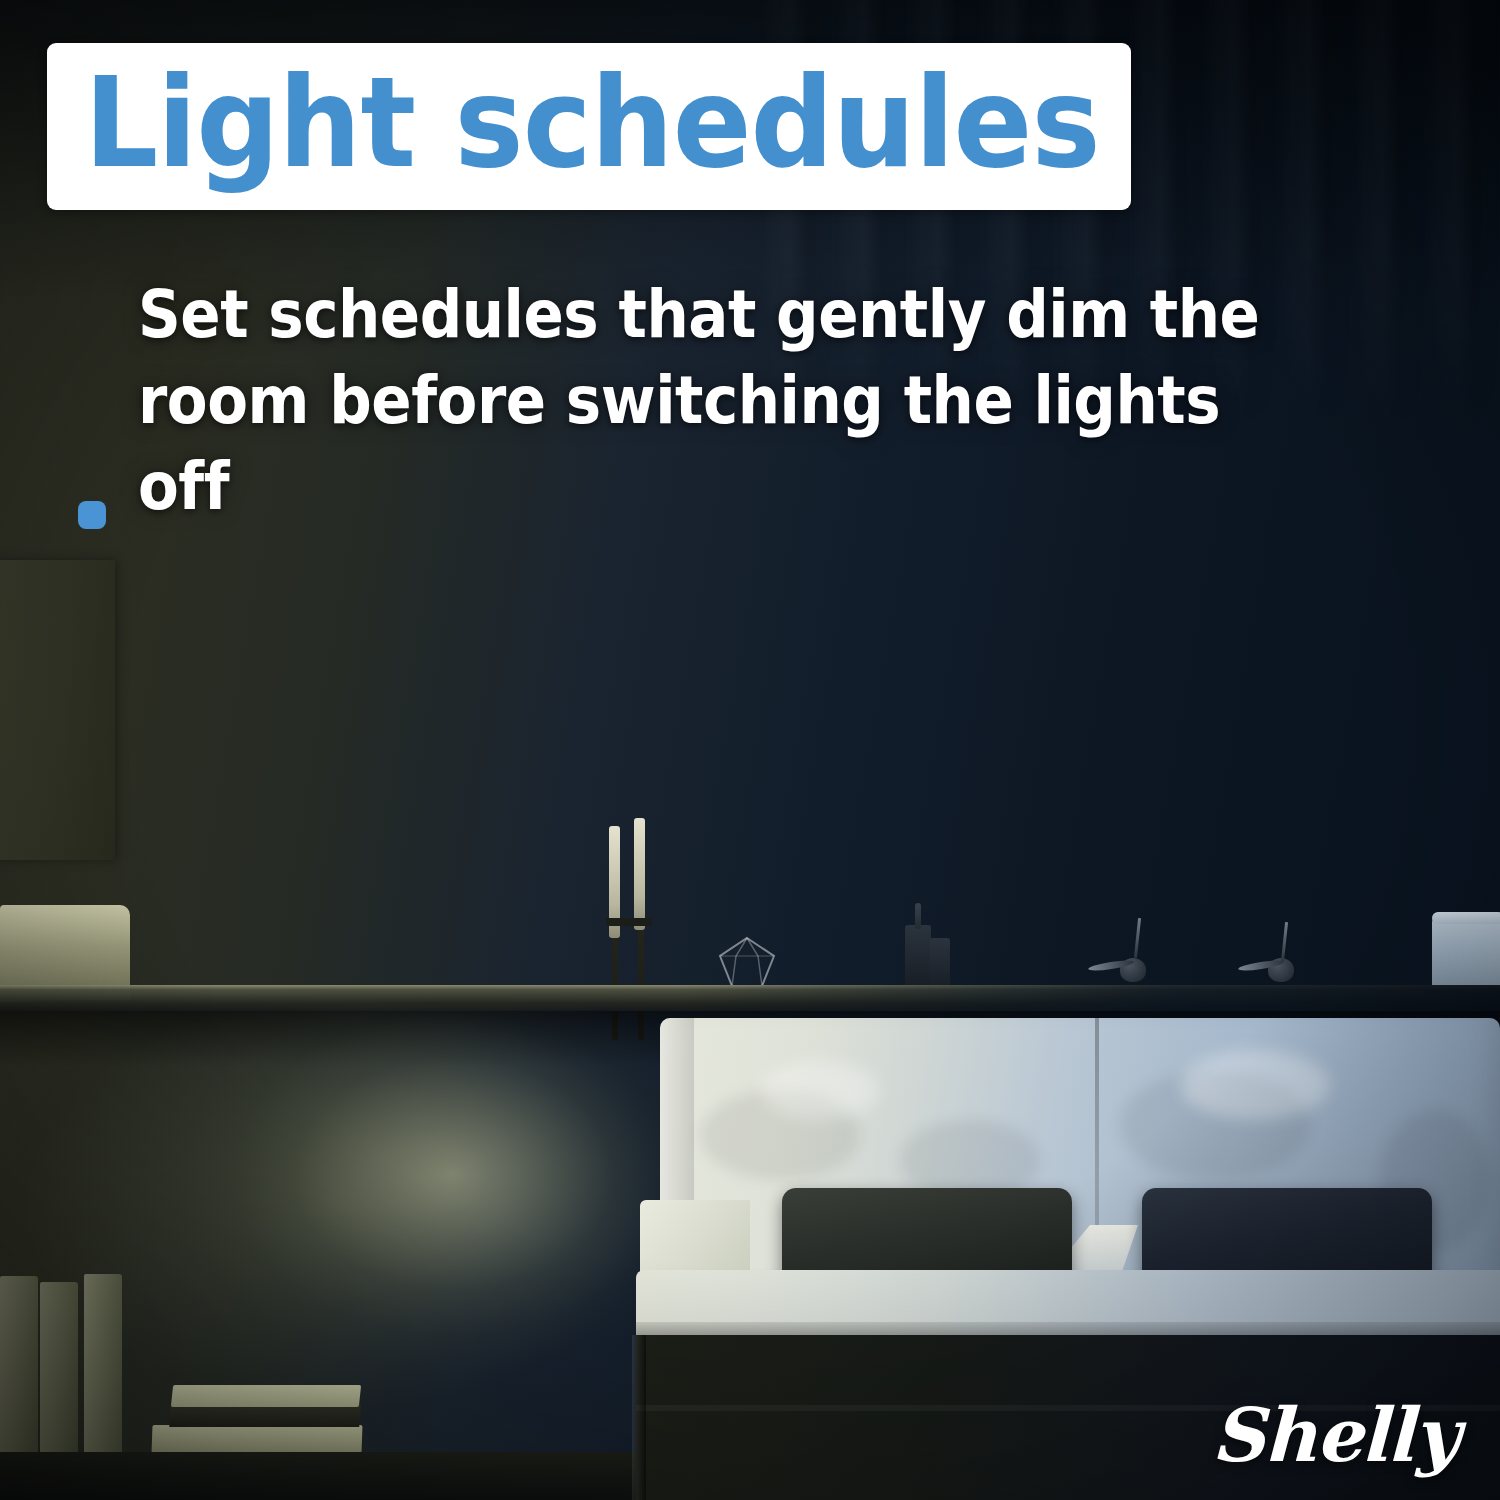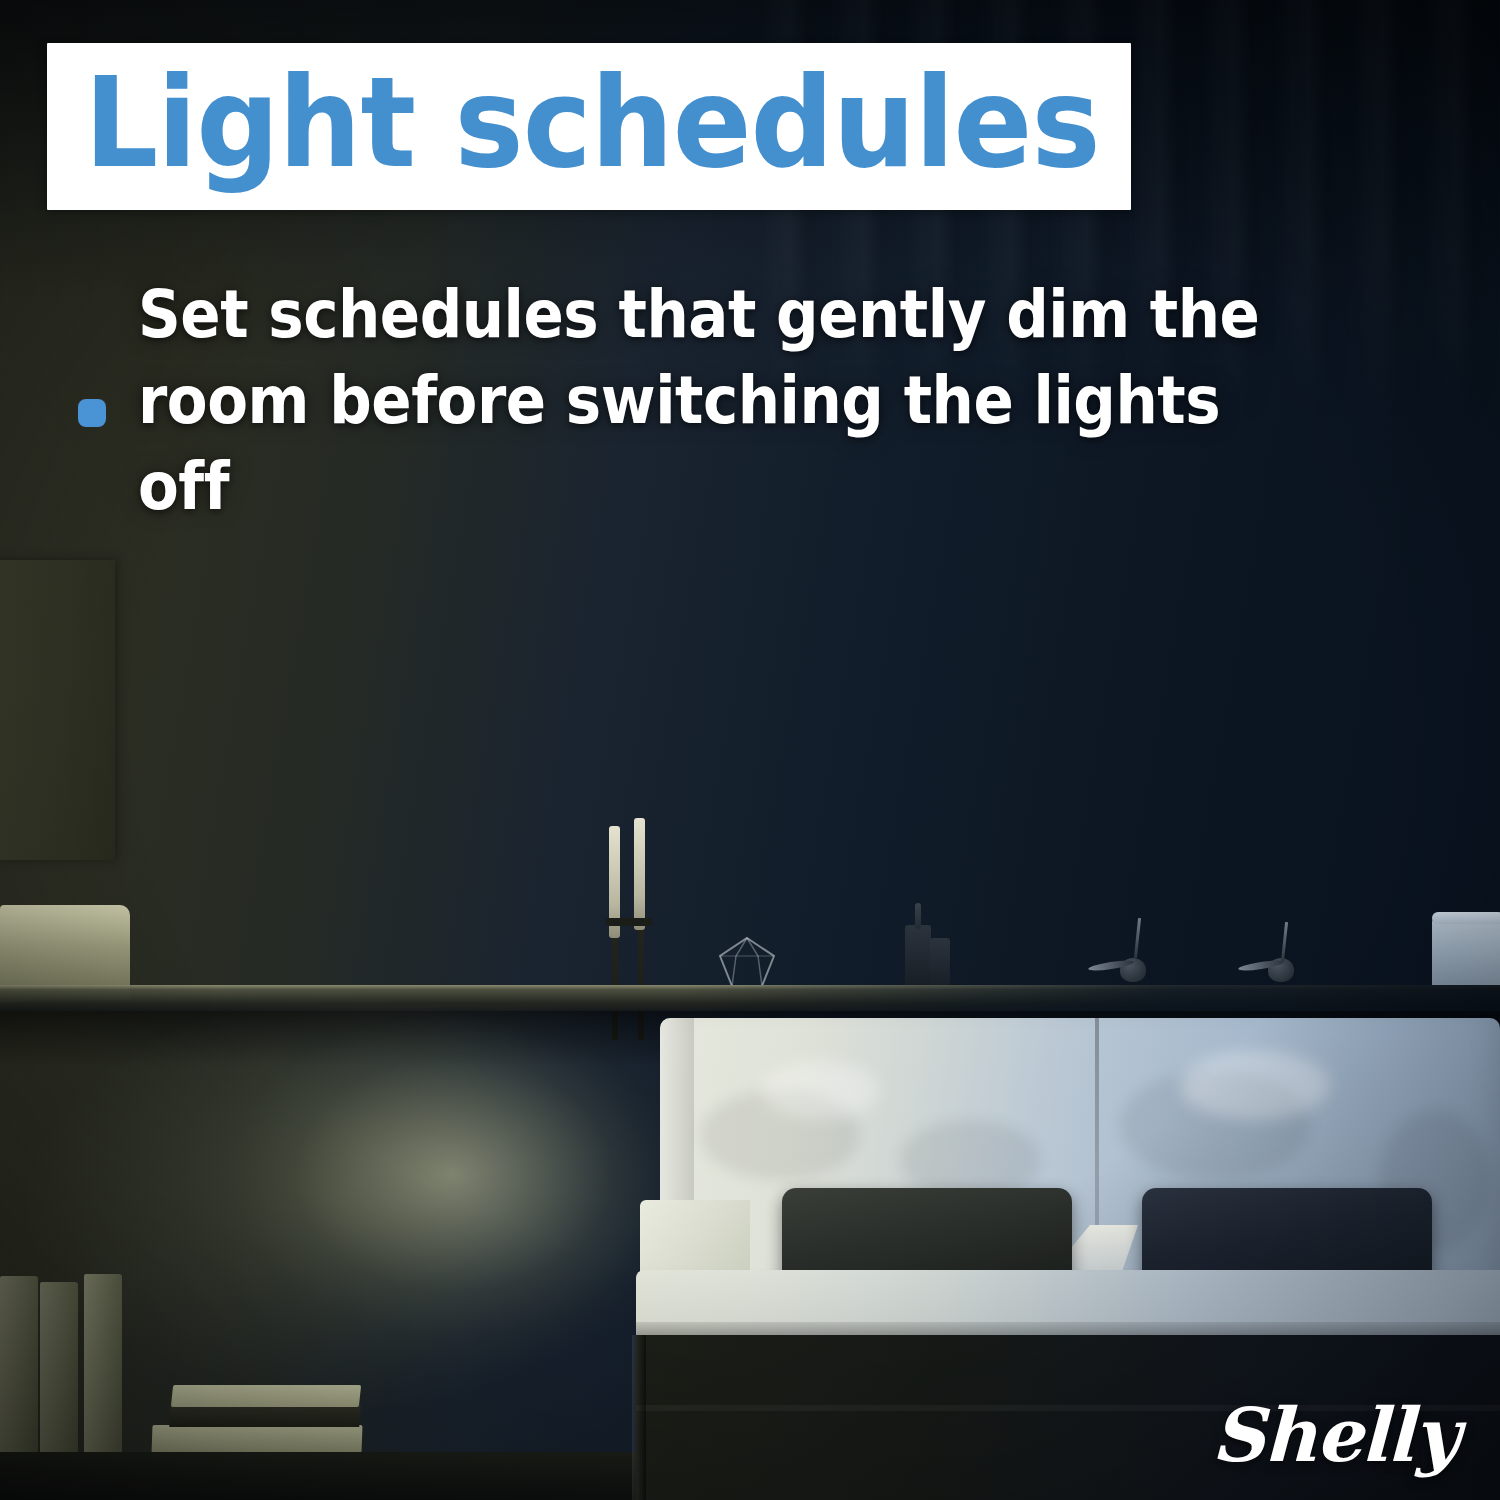--- a/index.html
+++ b/index.html
@@ -265,42 +265,42 @@
     background:radial-gradient(ellipse 78% 70% at 50% 48%,
       rgba(0,0,0,0) 52%, rgba(0,0,0,.30) 82%, rgba(0,0,0,.55) 100%);
     pointer-events:none;
   }
 
   
   .title-card{
     position:absolute; left:47px; top:43px;
     width:1084px; height:167px;
     background:#ffffff;
-    border-radius:1px;
+    border-radius:9px;
     display:flex; align-items:center;
     box-shadow:0 2px 10px rgba(0,0,0,.35);
   }
   .title-text{
     font-family:"DejaVu Sans", "Liberation Sans", sans-serif;
     font-weight:bold;
     font-size:125px;
     line-height:1;
     letter-spacing:-1px;
     padding-left:40px;
     margin-top:-8px;
     transform:scaleX(0.93);
     transform-origin:left center;
     white-space:nowrap;
   }
 
   .bullets{
     position:absolute; left:78px; top:272px; width:1330px;
   }
   .bullet-row{
-    display:flex; align-items:center;
+    display:flex; align-items:flex-end;
     margin-bottom:44px;
   }
   .bullet-dot{
     flex:0 0 auto;
     width:28px; height:28px;
     border-radius:8px;
     margin-top:24px;
     margin-right:32px;
   }
   .bullet-text{

